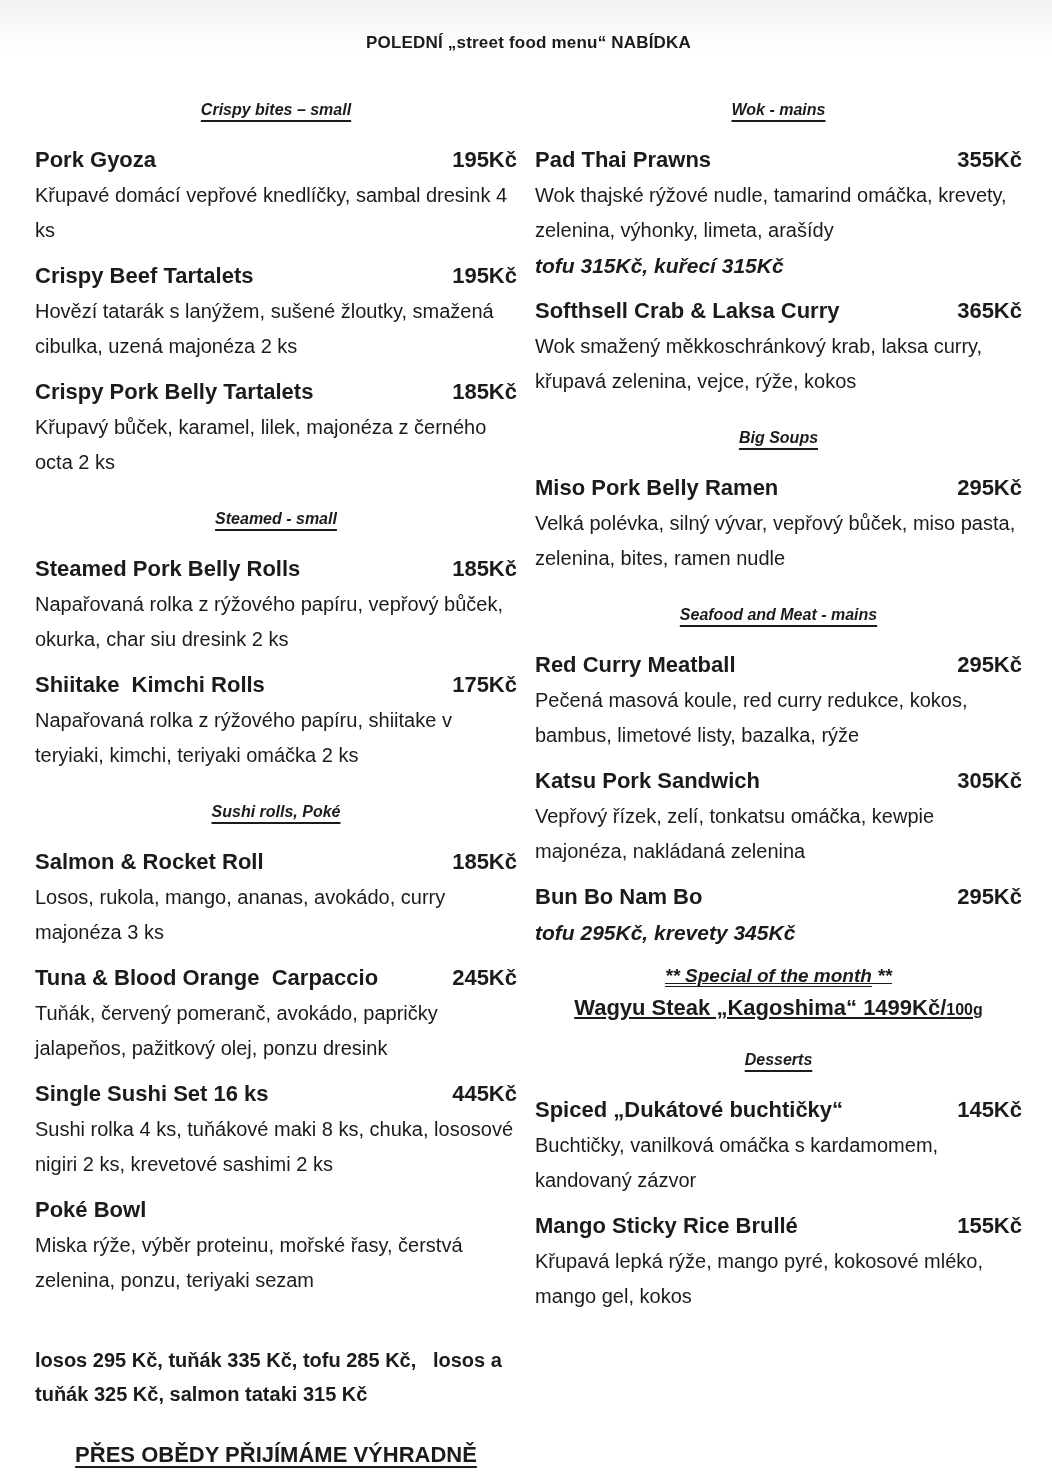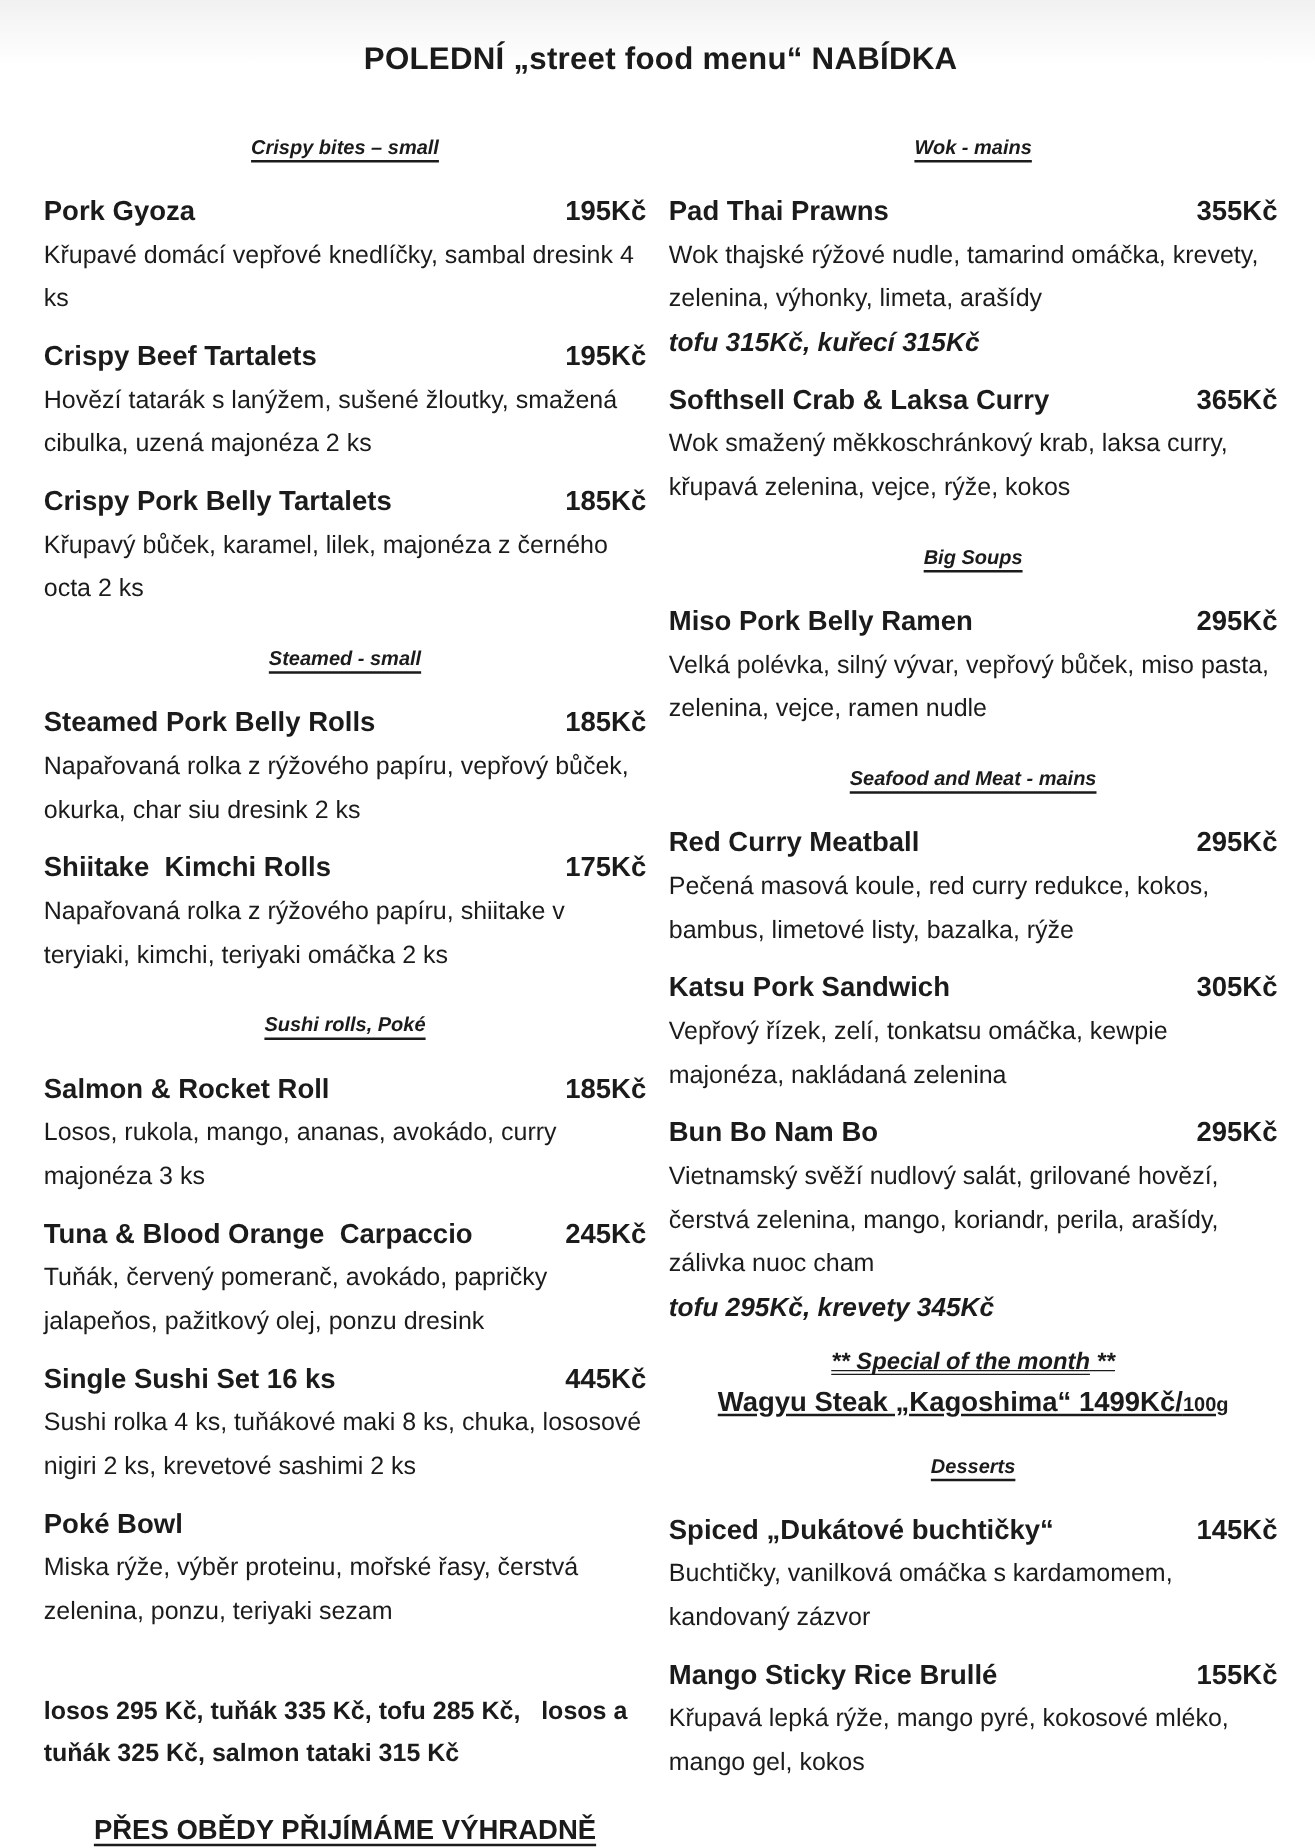--- a/index.html
+++ b/index.html
@@ -18,21 +18,21 @@
     overflow: hidden;
     -webkit-font-smoothing: antialiased;
   }
   .page {
     padding: 30px 30px 0 35px;
     box-sizing: border-box;
   }
   .page-title {
     text-align: center;
     font-weight: bold;
-    font-size: 25px;
+    font-size: 17px;
     letter-spacing: 0.2px;
     margin: 3px 0 0 0;
   }
   .columns {
     display: flex;
     margin-top: 48px;
   }
   .col-left {
     width: 482px;
     margin-right: 18px;
@@ -249,21 +249,21 @@
       </div>
 
       <div class="section">
         <div class="section-heading">Big Soups</div>
 
         <div class="item">
           <div class="item-row">
             <span class="item-name">Miso Pork Belly Ramen</span>
             <span class="item-price">295Kč</span>
           </div>
-          <div class="item-desc">Velká polévka, silný vývar, vepřový bůček, miso pasta, zelenina, vejce, ramen nudle</div>
+          <div class="item-desc">Velká polévka, silný vývar, vepřový bůček, miso pasta, zelenina, bites, ramen nudle</div>
         </div>
       </div>
 
       <div class="section">
         <div class="section-heading">Seafood and Meat - mains</div>
 
         <div class="item">
           <div class="item-row">
             <span class="item-name">Red Curry Meatball</span>
             <span class="item-price">295Kč</span>
@@ -277,21 +277,20 @@
             <span class="item-price">305Kč</span>
           </div>
           <div class="item-desc">Vepřový řízek, zelí, tonkatsu omáčka, kewpie majonéza, nakládaná zelenina</div>
         </div>
 
         <div class="item">
           <div class="item-row">
             <span class="item-name">Bun Bo Nam Bo</span>
             <span class="item-price">295Kč</span>
           </div>
-          <div class="item-desc">Vietnamský svěží nudlový salát, grilované hovězí, čerstvá zelenina, mango, koriandr, perila, arašídy, zálivka nuoc cham</div>
           <div class="item-note-italic">tofu 295Kč, krevety 345Kč</div>
         </div>
       </div>
 
       <div class="special">
         <div class="special-line1">
           <span class="underlined">** Special of the month</span><span> **</span>
         </div>
         <div class="special-line2">
           <span>Wagyu Steak „Kagoshima“ 1499Kč/</span><span class="unit">100g</span>

